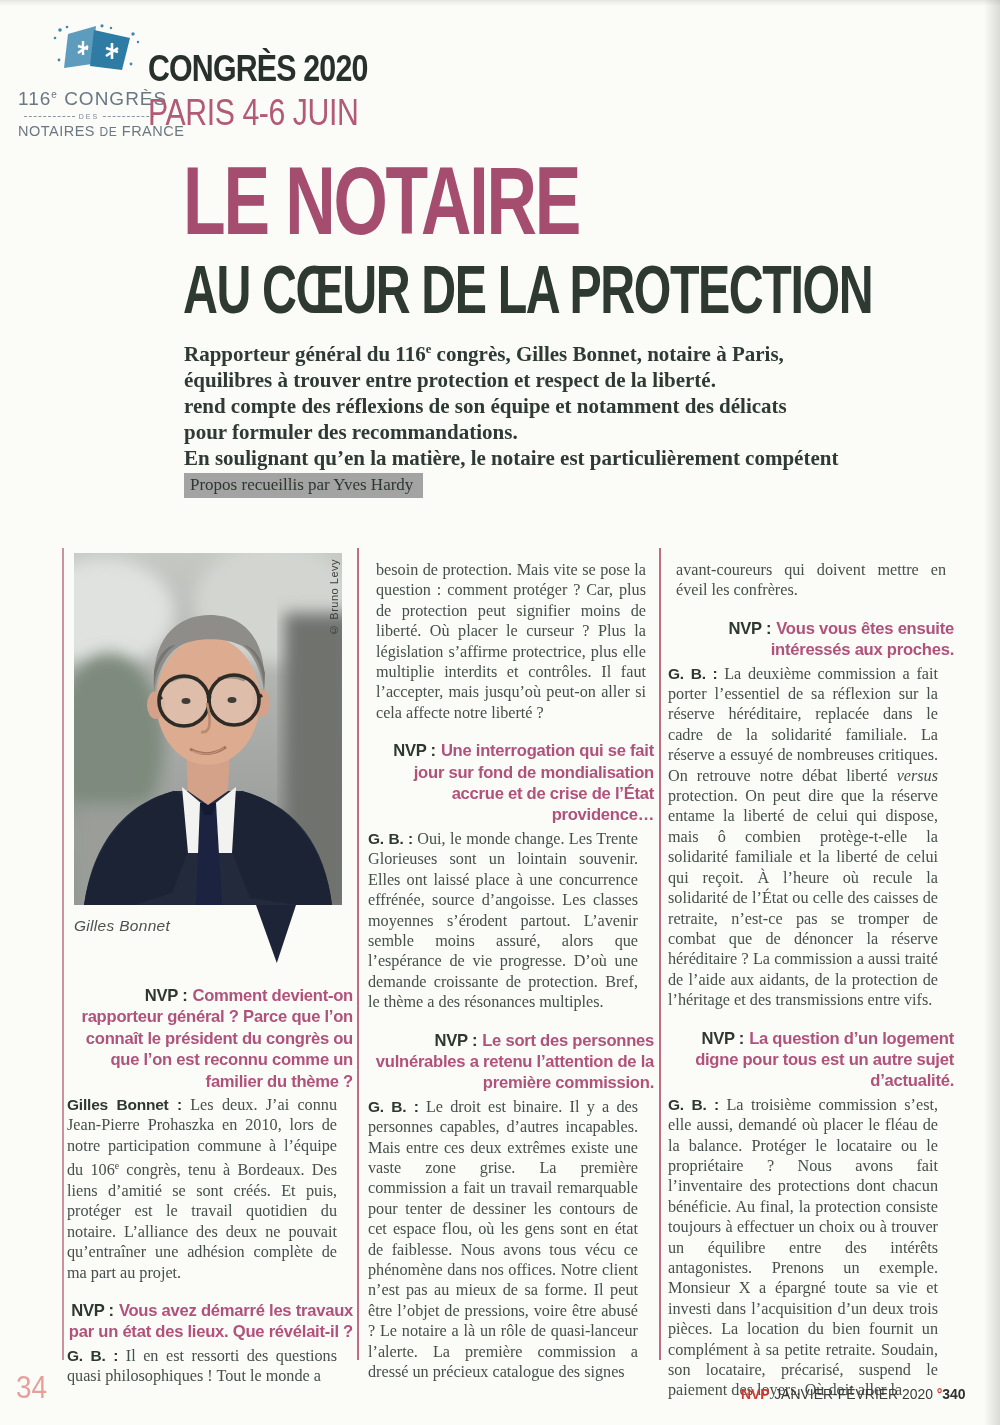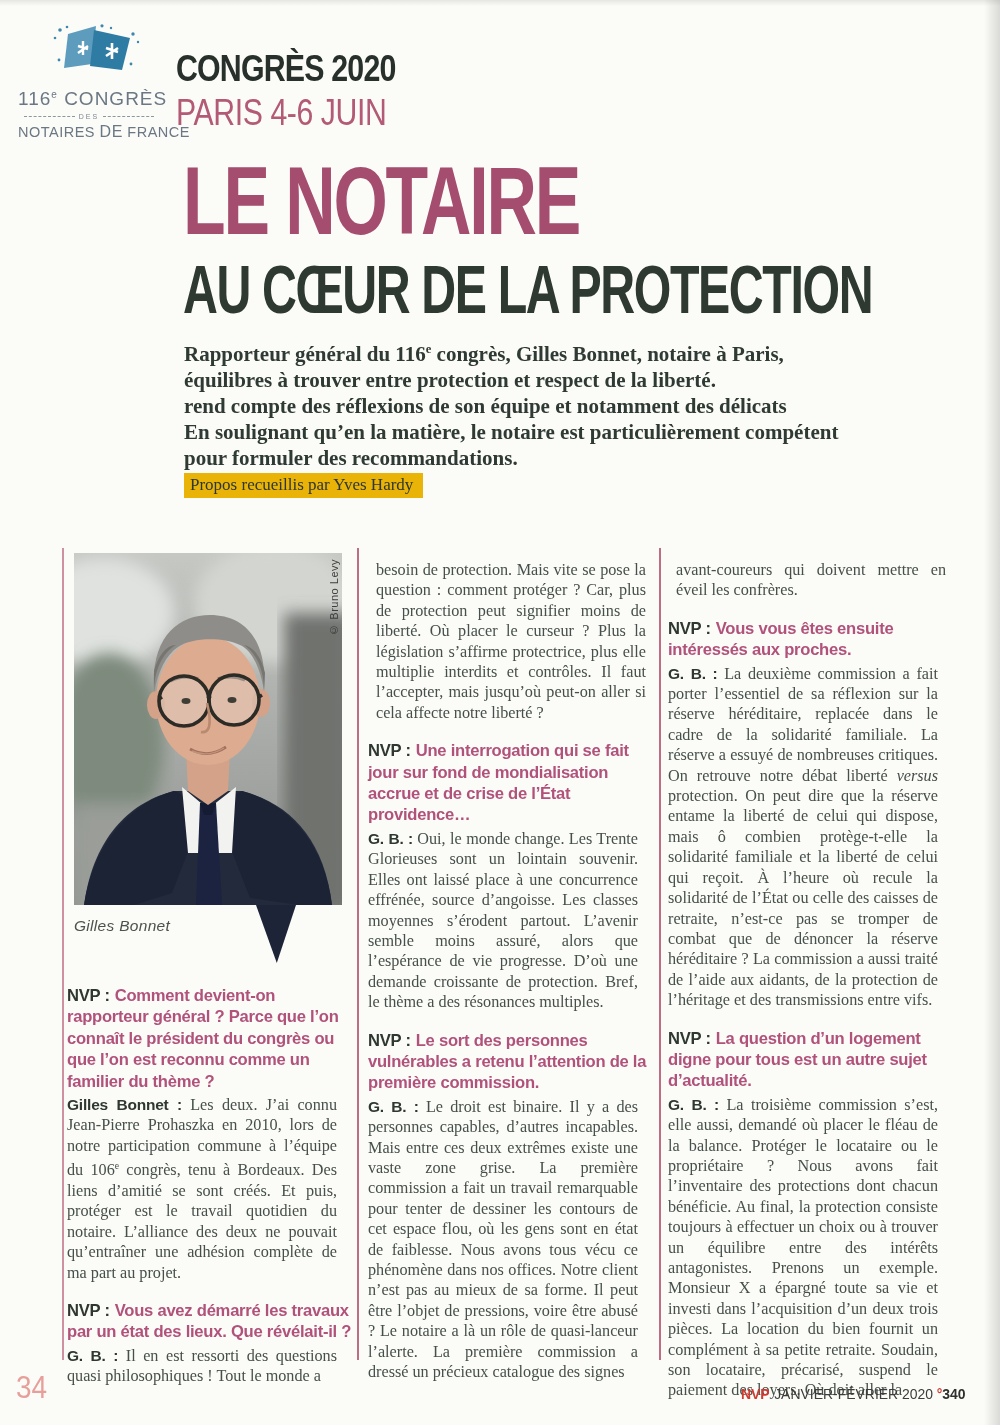--- a/index.html
+++ b/index.html
@@ -17,59 +17,59 @@
 
   
   .logo{position:absolute;left:18px;top:24px;width:142px;text-align:right;color:#6b7884;}
   .logo-icon{display:block;margin:0 auto;}
   .logo-line1{font-size:19px;letter-spacing:1px;margin-top:2px;white-space:nowrap;}
   .logo-line1 sup{font-size:10px;}
   .logo-divider{display:flex;align-items:center;gap:4px;margin:3px 6px;}
   .logo-divider .dash{flex:1;border-top:1px dashed #8b97a1;height:0;}
   .logo-des{font-size:7px;letter-spacing:2px;color:#7b8893;}
   .logo-line3{font-size:14.5px;letter-spacing:.5px;white-space:nowrap;}
-  .logo-line3 .de{font-size:16px;}
-
-  .congress{position:absolute;left:176px;top:48px;}
+  .logo-line3 .de{font-size:12px;}
+
+  .congress{position:absolute;left:148px;top:48px;}
   .congress-title{display:inline-block;font-size:37px;font-weight:700;color:#27302b;
     transform:scaleX(.82);transform-origin:0 50%;letter-spacing:-1px;white-space:nowrap;}
   .congress-sub{display:inline-block;font-size:36px;font-weight:400;color:#b25a76;
     transform:scaleX(.84);transform-origin:0 50%;letter-spacing:-.5px;white-space:nowrap;margin-top:2px;}
 
   
   .art-title1{position:absolute;left:183px;top:152px;font-size:97px;font-weight:700;color:#a54d6f;
     transform:scaleX(.72);transform-origin:0 0;letter-spacing:-3px;line-height:1;white-space:nowrap;}
   .art-title2{position:absolute;left:183px;top:255px;font-size:69px;font-weight:700;color:#2e3932;
     transform:scaleX(.70);transform-origin:0 0;letter-spacing:-2px;line-height:1;white-space:nowrap;}
 
   
   .intro{position:absolute;left:184px;top:336px;width:800px;
     font-family:"Liberation Serif", serif;font-weight:700;font-size:21px;line-height:26px;color:#2e3a33;}
   .intro sup{font-size:.6em;}
-  .byline{position:absolute;left:184px;top:473px;background:#eab308;color:#2c372f;
+  .byline{position:absolute;left:184px;top:473px;background:#a3a3a3;color:#2c372f;
     font-family:"Liberation Serif", serif;font-size:17px;padding:2px 10px 3px 6px;}
 
   
   .rule{position:absolute;top:548px;height:812px;width:1.5px;background:#bd6d85;}
   .rule-left{left:62px;opacity:.75;}
   .rule-mid1{left:357px;}
   .rule-mid2{left:659px;}
 
   .col{position:absolute;top:552px;width:286px;}
   .col1{left:67px;}
   .col2{left:368px;}
   .col3{left:668px;}
 
   .body-text{font-family:"Liberation Serif", serif;font-size:16.2px;line-height:20.4px;
     color:#46504a;text-align:justify;margin:8px;}
   .body-text .a-prefix{font-family:"Liberation Sans", sans-serif;font-weight:700;color:#2e3831;
     font-size:15.5px;letter-spacing:-.2px;}
   .body-text sup{font-size:.6em;}
   .q{font-weight:700;font-size:16.6px;line-height:21.4px;letter-spacing:-.25px;
-    color:#b1527b;text-align:left;margin:17px 0 3px 0;}
+    color:#b1527b;text-align:right;margin:17px 0 3px 0;}
   .q .q-prefix{color:#2e3831;margin-right:5px;}
   .a{margin:0 16px 0 0;}
   .ital{font-style:italic;}
 
   
   .photo{position:relative;width:268px;margin:1px 0 0 7px;}
   .photo-img{position:relative;width:268px;height:352px;overflow:hidden;background:#b7b9b5;}
   .photo-credit{position:absolute;top:6px;right:2px;
     writing-mode:vertical-rl;transform:rotate(180deg);
     font-size:11px;color:#3e3e3c;letter-spacing:.5px;}
@@ -128,22 +128,22 @@
     <div><span class="congress-sub">PARIS 4-6 JUIN</span></div>
   </div>
 
   <div class="art-title1">LE NOTAIRE</div>
   <div class="art-title2">AU CŒUR DE LA PROTECTION</div>
 
   <div class="intro">
     <div><span>Rapporteur général du 116</span><sup>e</sup><span> congrès, Gilles Bonnet, notaire à Paris,</span></div>
     <div>équilibres à trouver entre protection et respect de la liberté.</div>
     <div>rend compte des réflexions de son équipe et notamment des délicats</div>
+    <div>pour formuler des recommandations.</div>
     <div>En soulignant qu’en la matière, le notaire est particulièrement compétent</div>
-    <div>pour formuler des recommandations.</div>
   </div>
   <div class="byline">Propos recueillis par Yves Hardy</div>
 
   <div class="rule rule-left"></div>
   <div class="rule rule-mid1"></div>
   <div class="rule rule-mid2"></div>
 
   <div class="col col1">
     <div class="photo">
       <div class="photo-img">

